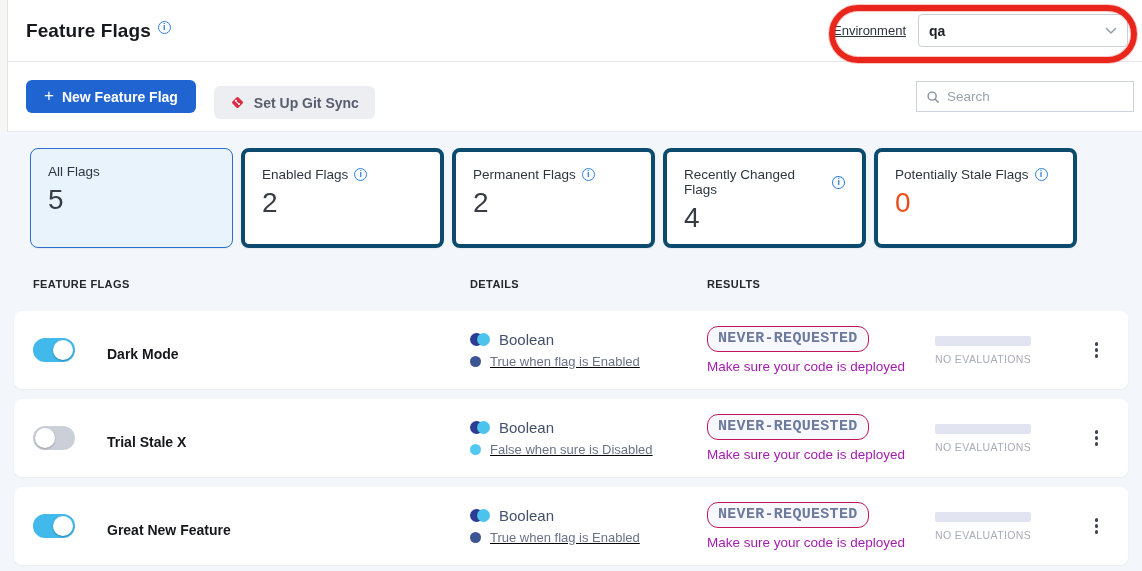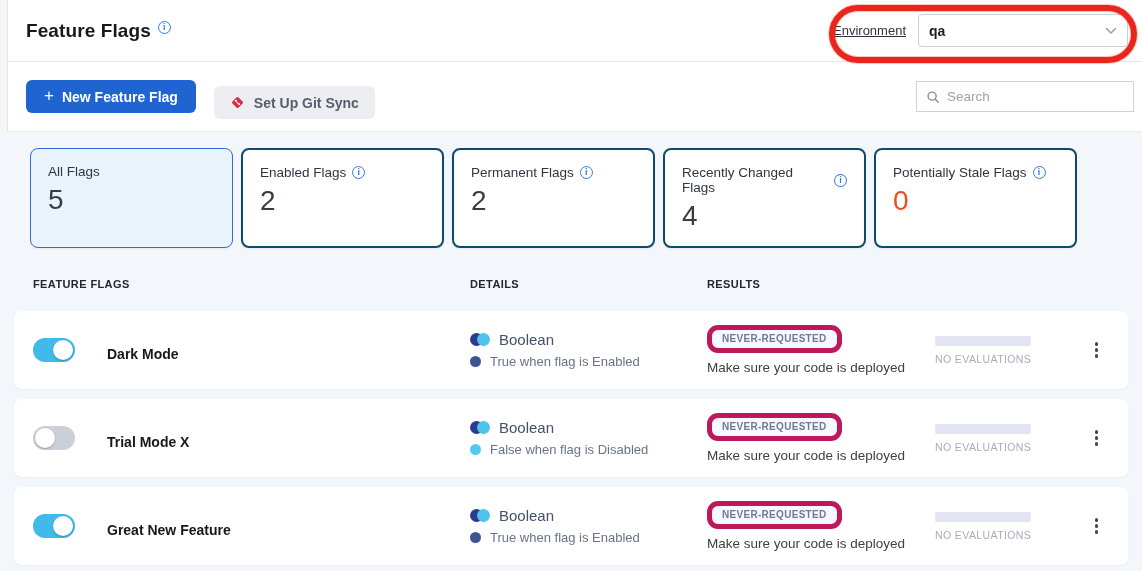--- a/index.html
+++ b/index.html
@@ -27,21 +27,21 @@
   .toolbar { position:absolute; left:8px; right:0; top:62px; height:70px; background:#fff; border-bottom:1px solid #e7ebef; display:flex; align-items:center; padding:0 8px 0 18px; }
   .btn-primary { display:inline-flex; align-items:center; gap:8px; background:#1f64d1; color:#fff; border:none; border-radius:6px; height:33px; padding:0 18px; font-size:14px; font-weight:700; font-family:inherit; cursor:pointer; }
   .btn-primary .plus { font-size:17px; font-weight:500; position:relative; top:-1px; }
   .btn-secondary { display:inline-flex; align-items:center; gap:9px; background:#eceef2; color:#565e6e; border:none; border-radius:6px; height:33px; padding:0 16px; font-size:14px; font-weight:700; font-family:inherit; margin-left:18px; cursor:pointer;margin-top:12px; }
   .search-box { margin-left:auto; width:218px; height:31px; border:1px solid #ccd3dc; border-radius:0; background:#fff; display:flex; align-items:center; padding:0 9px; gap:7px; }
   .search-box input { border:none; outline:none; width:100%; font-size:13.5px; font-family:inherit; color:#333; background:transparent; }
   .search-box input::placeholder { color:#9aa3ae; }
 
   
   .cards { position:absolute; left:30px; top:148px; display:flex; gap:8px; }
-  .card { width:203px; height:100px; background:#fff; border:2px solid #0c4a6e; border-radius:8px; padding:15px 17px; box-shadow:0 1px 2px rgba(20,40,70,.06); cursor:pointer; }
+  .card { width:203px; height:100px; background:#fff; border:4px solid #0c4a6e; border-radius:8px; padding:15px 17px; box-shadow:0 1px 2px rgba(20,40,70,.06); cursor:pointer; }
   .card.selected { background:#e9f3fb; border:1px solid #2d6fd2; }
   .card-label { font-size:13.5px; color:#2e3642; display:flex; align-items:center; }
   .card-label .info-icon { top:0; margin-left:6px; }
   .card-value { font-size:28px; font-weight:500; color:#383d45; margin-top:5px; }
 
   
   .thead { position:absolute; left:14px; right:14px; top:278px; display:grid; grid-template-columns:437px 237px 228px 1fr; padding-left:19px; }
   .th { font-size:11px; font-weight:700; color:#23272e; letter-spacing:.4px; }
 
   
@@ -53,26 +53,26 @@
   .toggle { width:42px; height:24px; border-radius:12px; position:relative; cursor:pointer; flex:0 0 auto; }
   .toggle .knob { width:20px; height:20px; border-radius:50%; background:#fff; position:absolute; top:2px; box-shadow:0 1px 2px rgba(0,0,0,.25); }
   .toggle.on { background:#41b9ea; } .toggle.on .knob { right:2px; }
   .toggle.off { background:#cbd0d8; } .toggle.off .knob { left:2px; }
 
   .cell-details .line1 { display:flex; align-items:center; gap:9px; }
   .type-label { font-size:15px; font-weight:500; color:#42506a; }
   .bool-icon { display:inline-flex; align-items:center; }
   .bool-icon .c1 { width:13px; height:13px; border-radius:50%; background:#2c3c92; }
   .bool-icon .c2 { width:13px; height:13px; border-radius:50%; background:#4cc3ec; margin-left:-6px; }
-  .cell-details .line2 { display:flex; align-items:center; gap:9px; margin-top:6px; }
+  .cell-details .line2 { display:flex; align-items:center; gap:9px; margin-top:6px;text-decoration:underline; }
   .detail-dot { width:11px; height:11px; border-radius:50%; flex:0 0 auto; }
   .detail-text { font-size:13px; color:#6a7389; }
 
-  .status-badge { display:inline-block; font-size:10px; font-weight:700; letter-spacing:.3px; color:#6d7a9d; background:#f6f8fd; border:5px solid #be185d; border-radius:11px; padding:3px 10px 4px; }
-  .status-text { font-size:13.5px; color:#404040; margin-top:7px; }
+  .status-badge { display:inline-block; font-size:15px; font-weight:700; letter-spacing:.3px; color:#6d7a9d; background:#f6f8fd; border:1px solid #be185d; border-radius:11px; padding:3px 10px 4px;font-family:Liberation Mono, monospace; }
+  .status-text { font-size:13.5px; color:#a21caf; margin-top:7px; }
 
   .cell-results { display:flex; align-items:center; }
   .results-block { width:96px; text-align:left; }
   .results-bar { width:96px; height:10px; background:#e3e4f1; border-radius:2px; }
   .results-text { font-size:10.5px; color:#a6acba; letter-spacing:.4px; margin-top:7px; white-space:nowrap; }
   .kebab { margin-left:auto; margin-right:24px; display:flex; flex-direction:column; gap:2.5px; padding:6px; cursor:pointer; }
   .kebab i { width:3.5px; height:3.5px; border-radius:50%; background:#40454e; display:block; }
 </style>
 </head>
 <body>
@@ -206,33 +206,33 @@
             <i></i>
           </span>
       </div>
     </div>
 
     <div class="flag-row">
       <div class="cell-name">
         <span class="toggle off">
             <span class="knob"></span>
           </span>
-        <span class="flag-name">Trial Mode X</span>
+        <span class="flag-name">Trial Stale X</span>
       </div>
       <div class="cell-details">
         <div class="line1">
             <span class="bool-icon">
               <span class="c1"></span>
               <span class="c2"></span>
             </span>
             <span class="type-label">Boolean</span>
           </div>
         <div class="line2">
             <span class="detail-dot" style="background-color: rgb(82, 201, 240);"></span>
-            <span class="detail-text">False when flag is Disabled</span>
+            <span class="detail-text">False when sure is Disabled</span>
           </div>
       </div>
       <div class="cell-status">
         <span class="status-badge">NEVER-REQUESTED</span>
         <div class="status-text">Make sure your code is deployed</div>
       </div>
       <div class="cell-results">
         <div class="results-block">
             <div class="results-bar"></div>
             <div class="results-text">NO EVALUATIONS</div>

